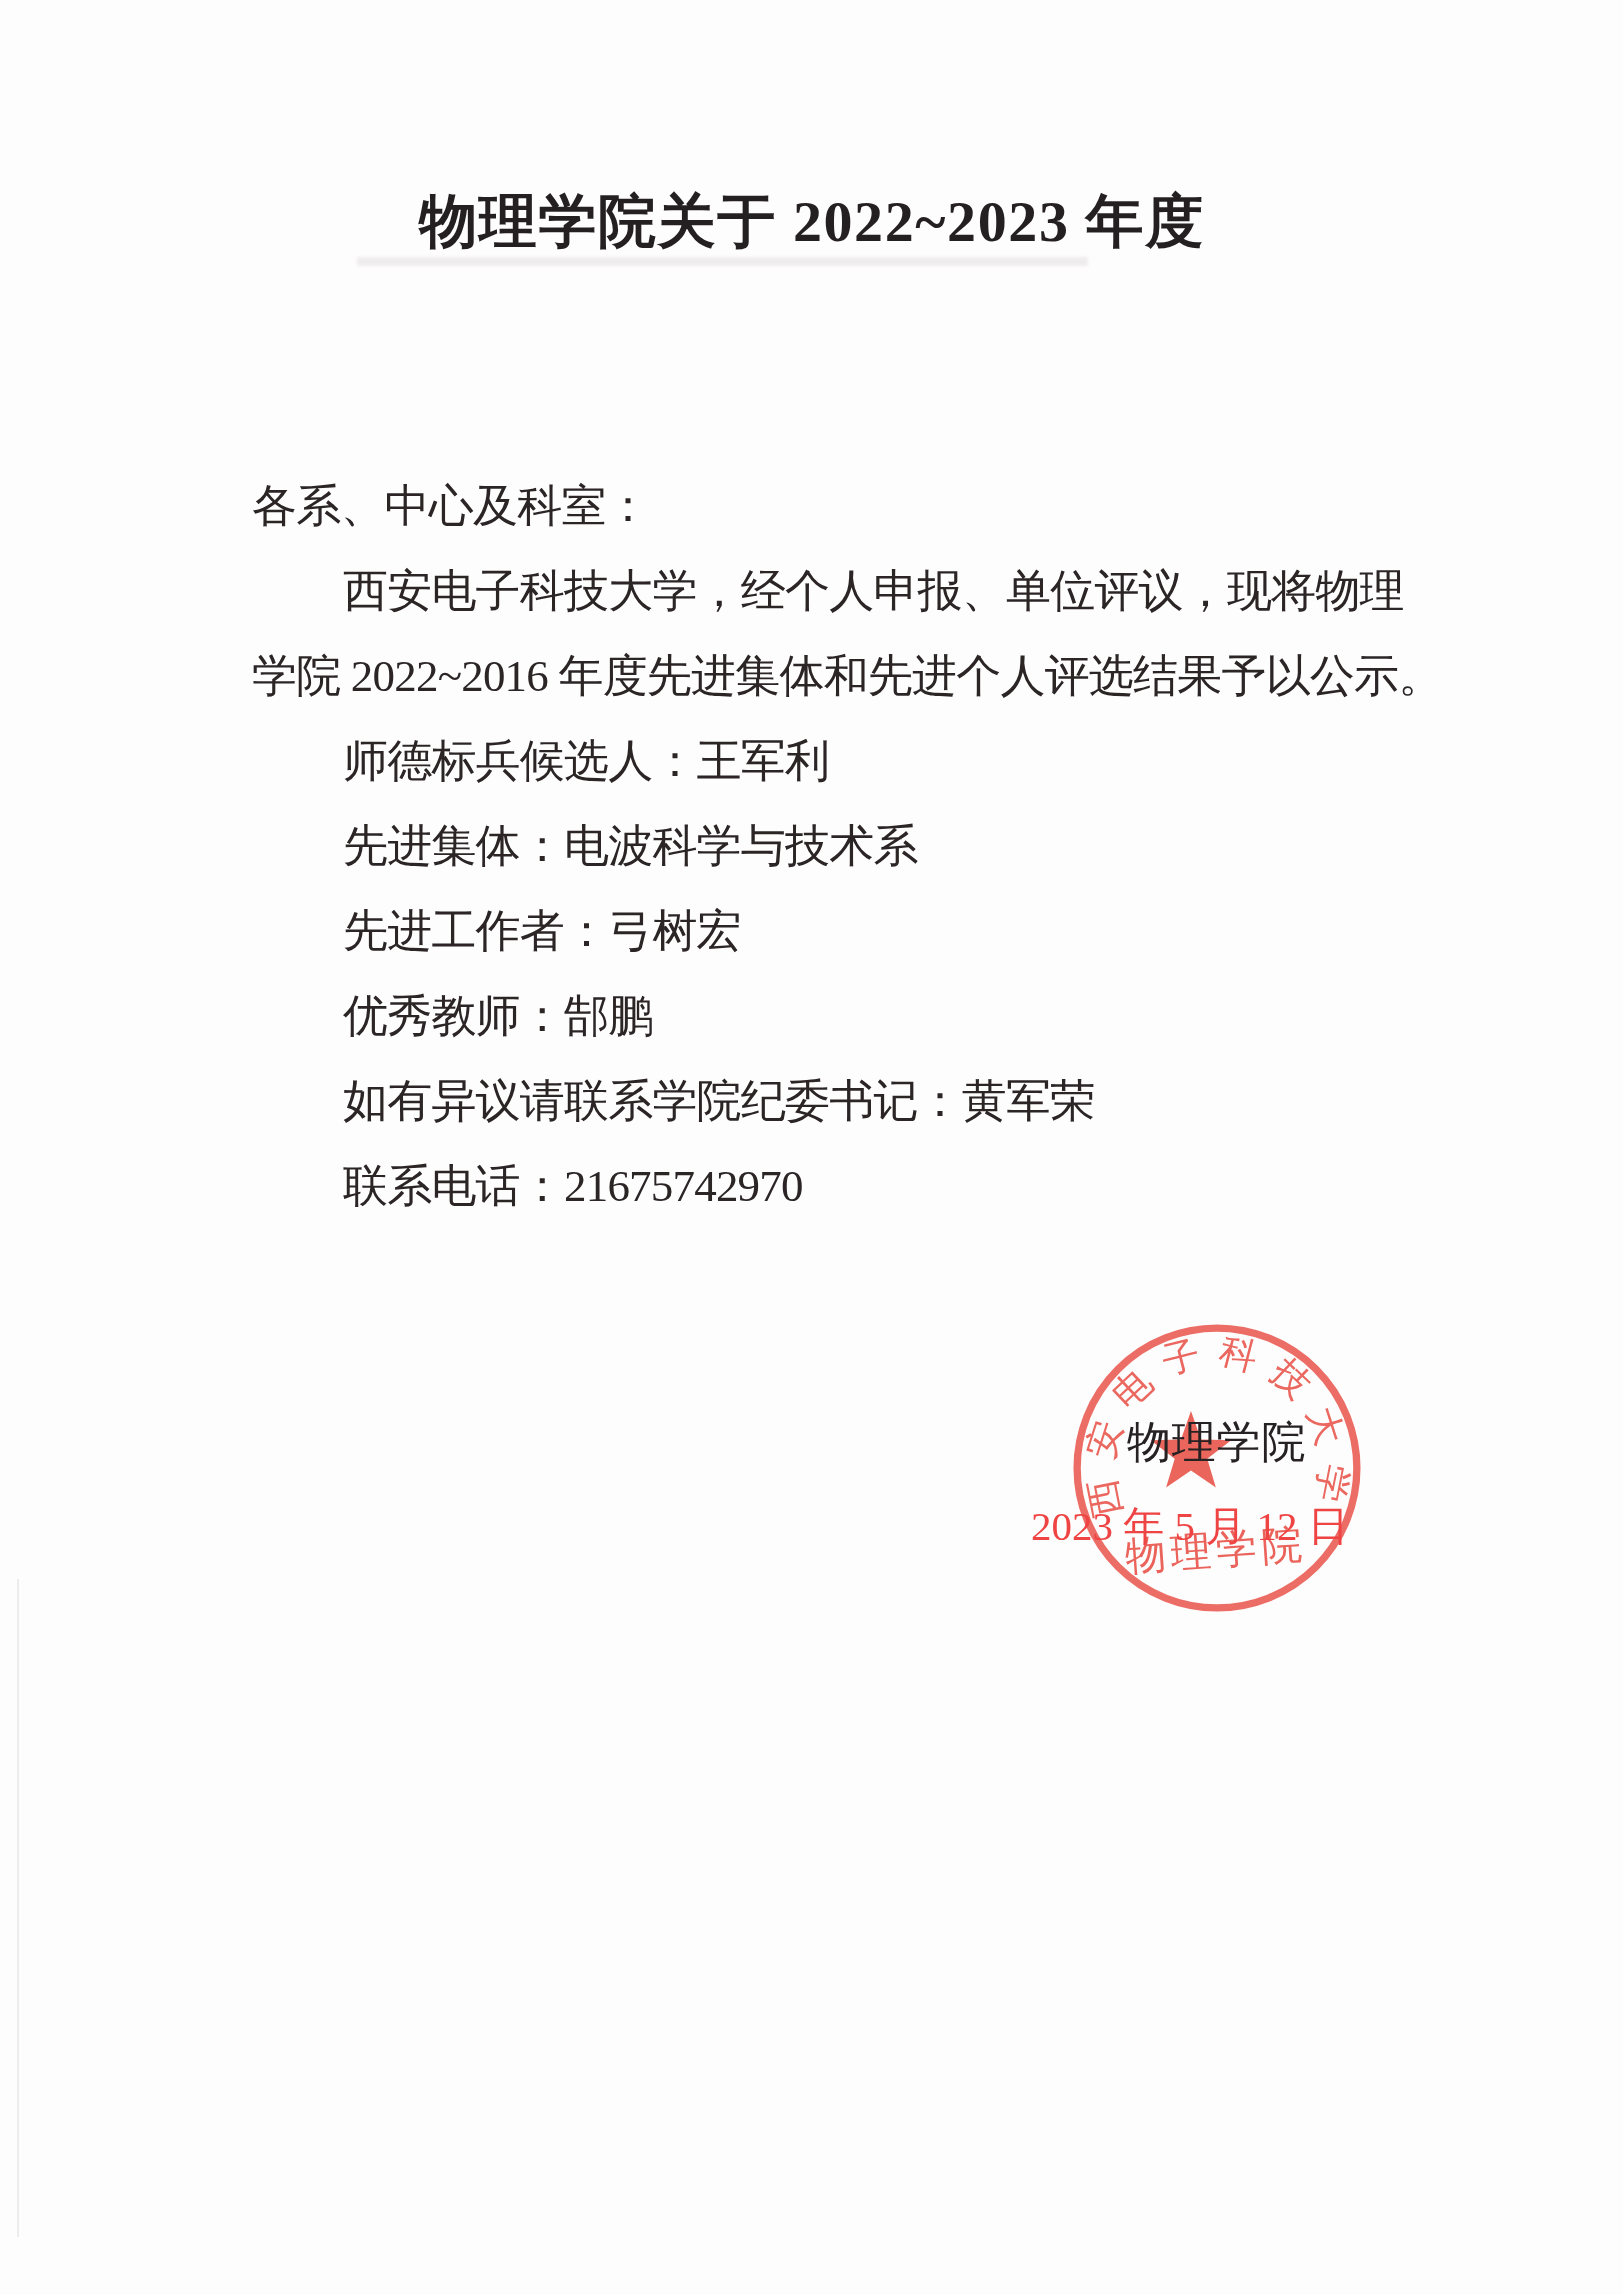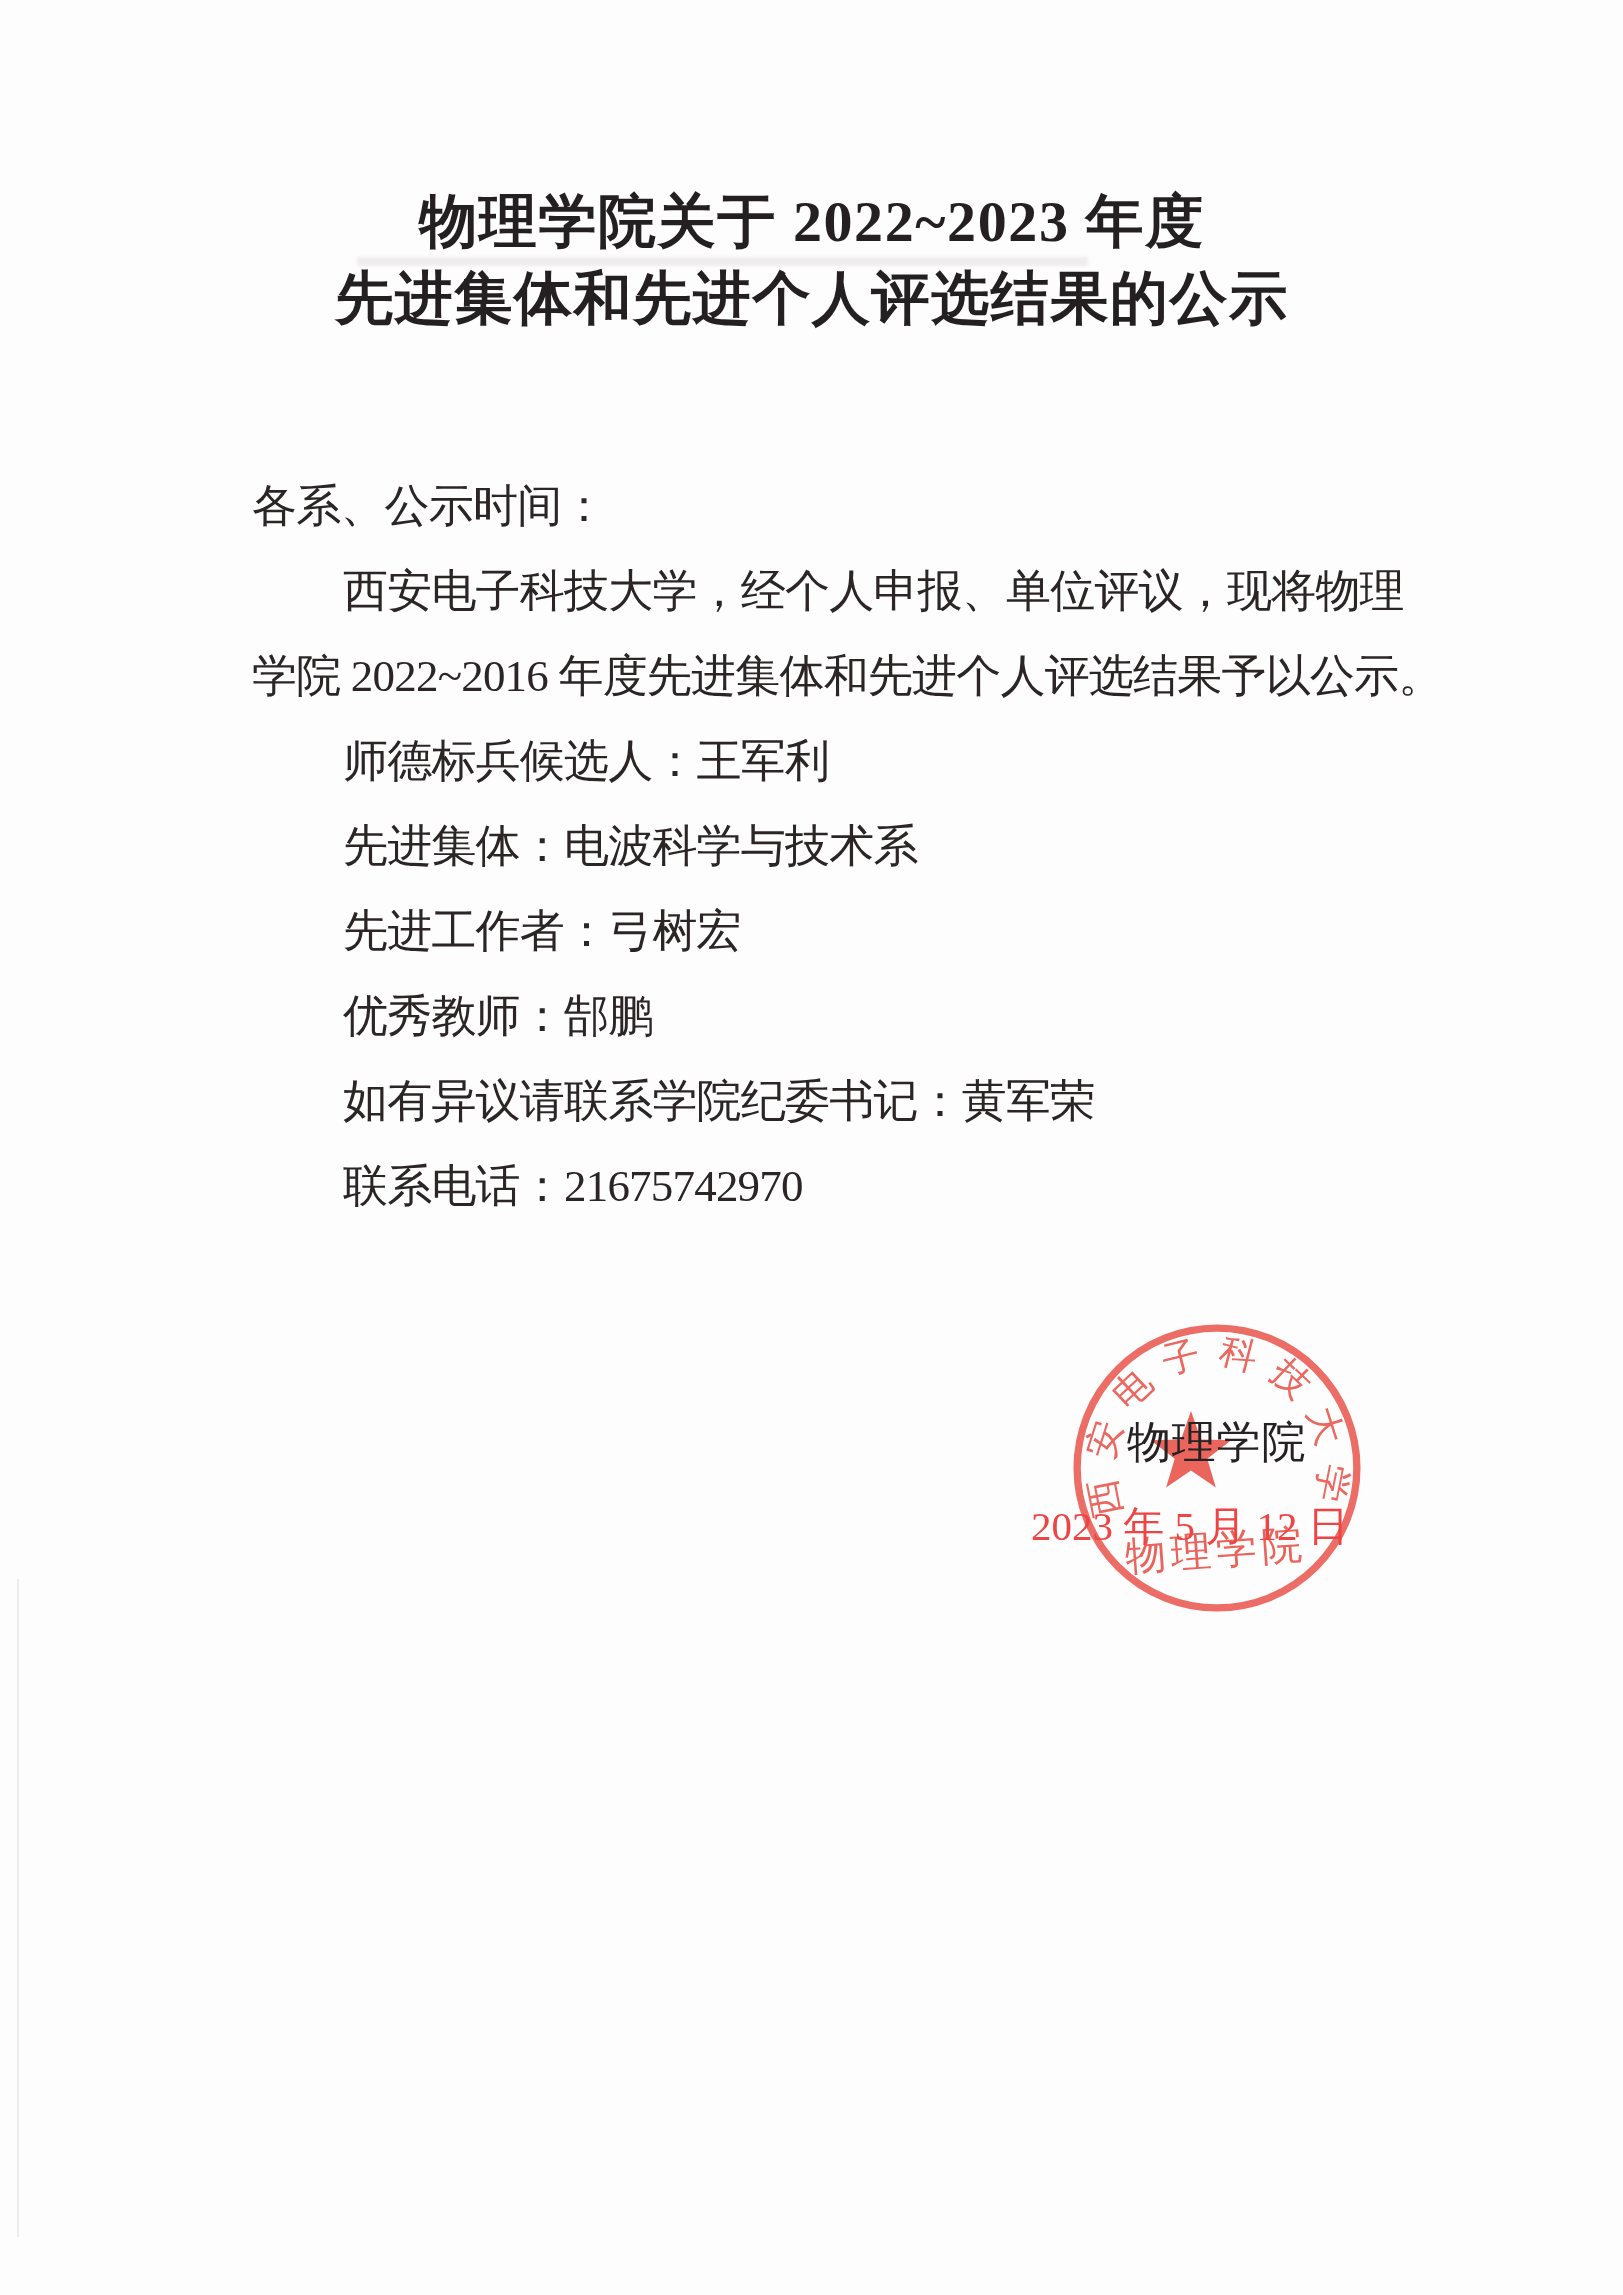--- a/index.html
+++ b/index.html
@@ -97,28 +97,27 @@
     font-family: "Liberation Serif", "DejaVu Serif", serif;
   }
 </style>
 </head>
 <body>
 
 <div class="page">
 
   <h1 class="title">
     <span class="tline">物理学院关于 2022~2023 年度</span>
-    <span class="tline">先进集体和先进个人评选结果的公示</span>
   </h1>
 
   <div class="ghost-smear"></div>
   <div class="scan-line"></div>
 
   <div class="content">
-    <p>各系、公示时间：</p>
+    <p>各系、中心及科室：</p>
     <p class="indent">西安电子科技大学，经个人申报、单位评议，现将物理</p>
     <p>学院 2022~2016 年度先进集体和先进个人评选结果予以公示。</p>
     <p class="indent">师德标兵候选人：王军利</p>
     <p class="indent">先进集体：电波科学与技术系</p>
     <p class="indent">先进工作者：弓树宏</p>
     <p class="indent">优秀教师：郜鹏</p>
     <p class="indent">如有异议请联系学院纪委书记：黄军荣</p>
     <p class="indent">联系电话：21675742970</p>
   </div>
 

